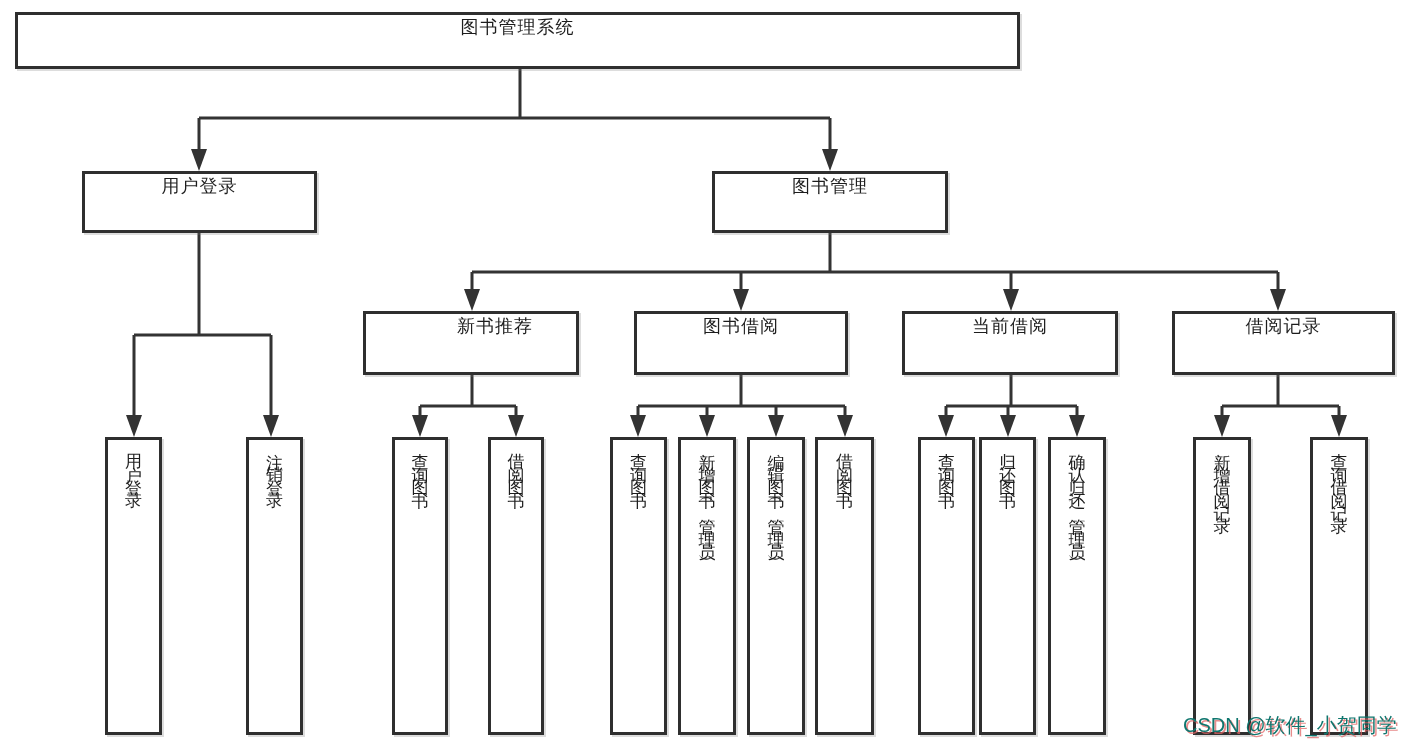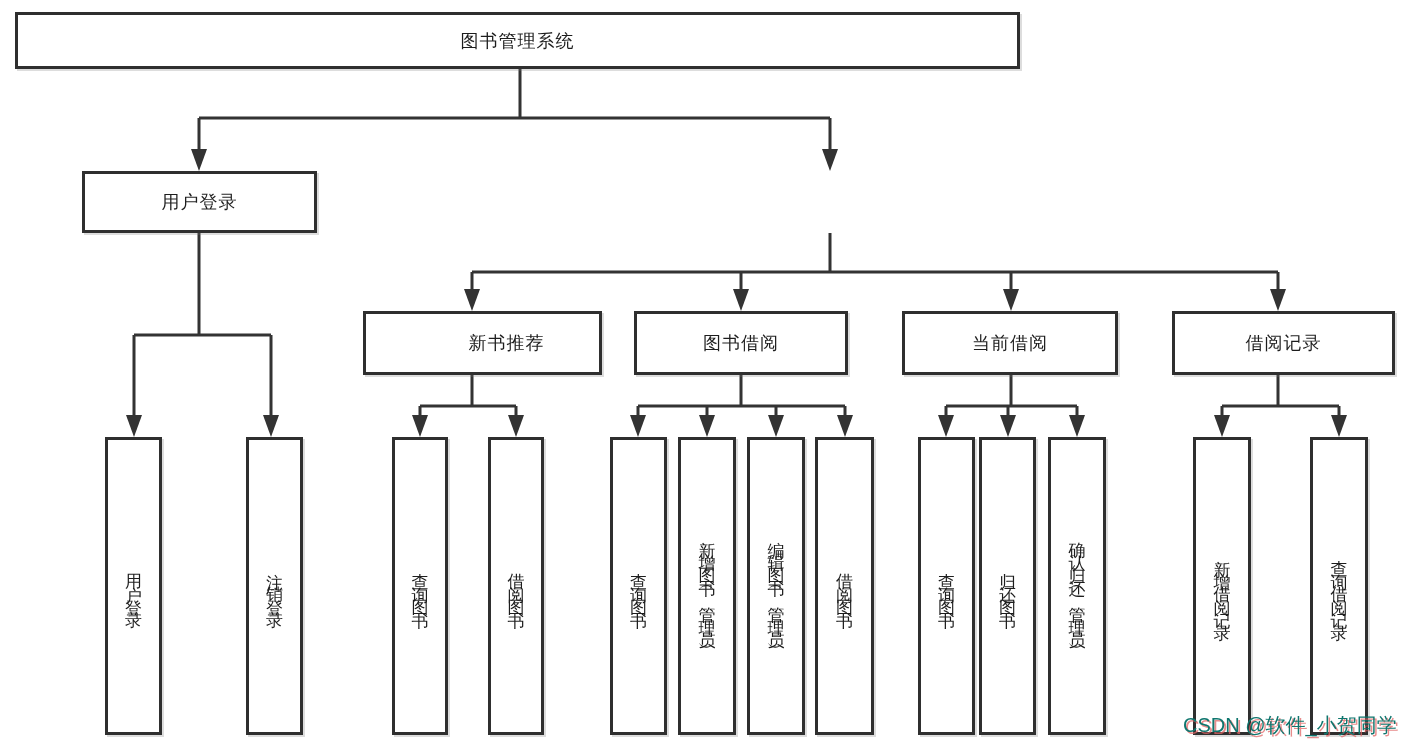--- a/index.html
+++ b/index.html
@@ -5,21 +5,21 @@
   html,body{margin:0;padding:0;background:#ffffff;}
   #canvas{
     position:relative;width:1405px;height:747px;background:#ffffff;overflow:hidden;
     font-family:"Liberation Sans","DejaVu Sans",sans-serif;color:#1d1d1d;
   }
   #wires{position:absolute;left:0;top:0;width:1405px;height:747px;}
   #wires path{fill:none;stroke:#333333;stroke-width:3;}
   #wires polygon{fill:#333333;stroke:none;}
   .node{
     position:absolute;box-sizing:border-box;background:#ffffff;
-    border:3px solid #2f2f2f;display:flex;align-items:center;justify-content:center;
+    border:3px solid #2f2f2f;display:flex;justify-content:center;
     box-shadow:2px 2px 0 rgba(120,120,120,0.25);
   }
   .node.h{font-size:18px;letter-spacing:1px;}
   .leaf{top:437px;height:298px;}
   .leaf .vtext{
     writing-mode:vertical-rl;text-orientation:mixed;
     font-size:17px;line-height:1;letter-spacing:13px;white-space:nowrap;
   }
   #watermark{
     position:absolute;left:1183px;top:712px;z-index:5;
@@ -83,22 +83,25 @@
     </g>
   </svg>
 
   <div class="node h" style="left:15px;top:12px;width:1005px;height:57px;">
     <span>图书管理系统</span>
   </div>
 
   <div class="node h" style="left:82px;top:171px;width:235px;height:62px;">
     <span>用户登录</span>
   </div>
+  <div class="node h" style="left:712px;top:171px;width:236px;height:62px;">
+    <span>图书管理</span>
+  </div>
 
-  <div class="node h" style="left:363px;top:311px;width:239px;height:64px;padding-left:48px;">
+  <div class="node h" style="left:363px;top:311px;width:216px;height:64px;padding-left:48px;">
     <span>新书推荐</span>
   </div>
   <div class="node h" style="left:634px;top:311px;width:214px;height:64px;">
     <span>图书借阅</span>
   </div>
   <div class="node h" style="left:902px;top:311px;width:216px;height:64px;">
     <span>当前借阅</span>
   </div>
   <div class="node h" style="left:1172px;top:311px;width:223px;height:64px;">
     <span>借阅记录</span>

